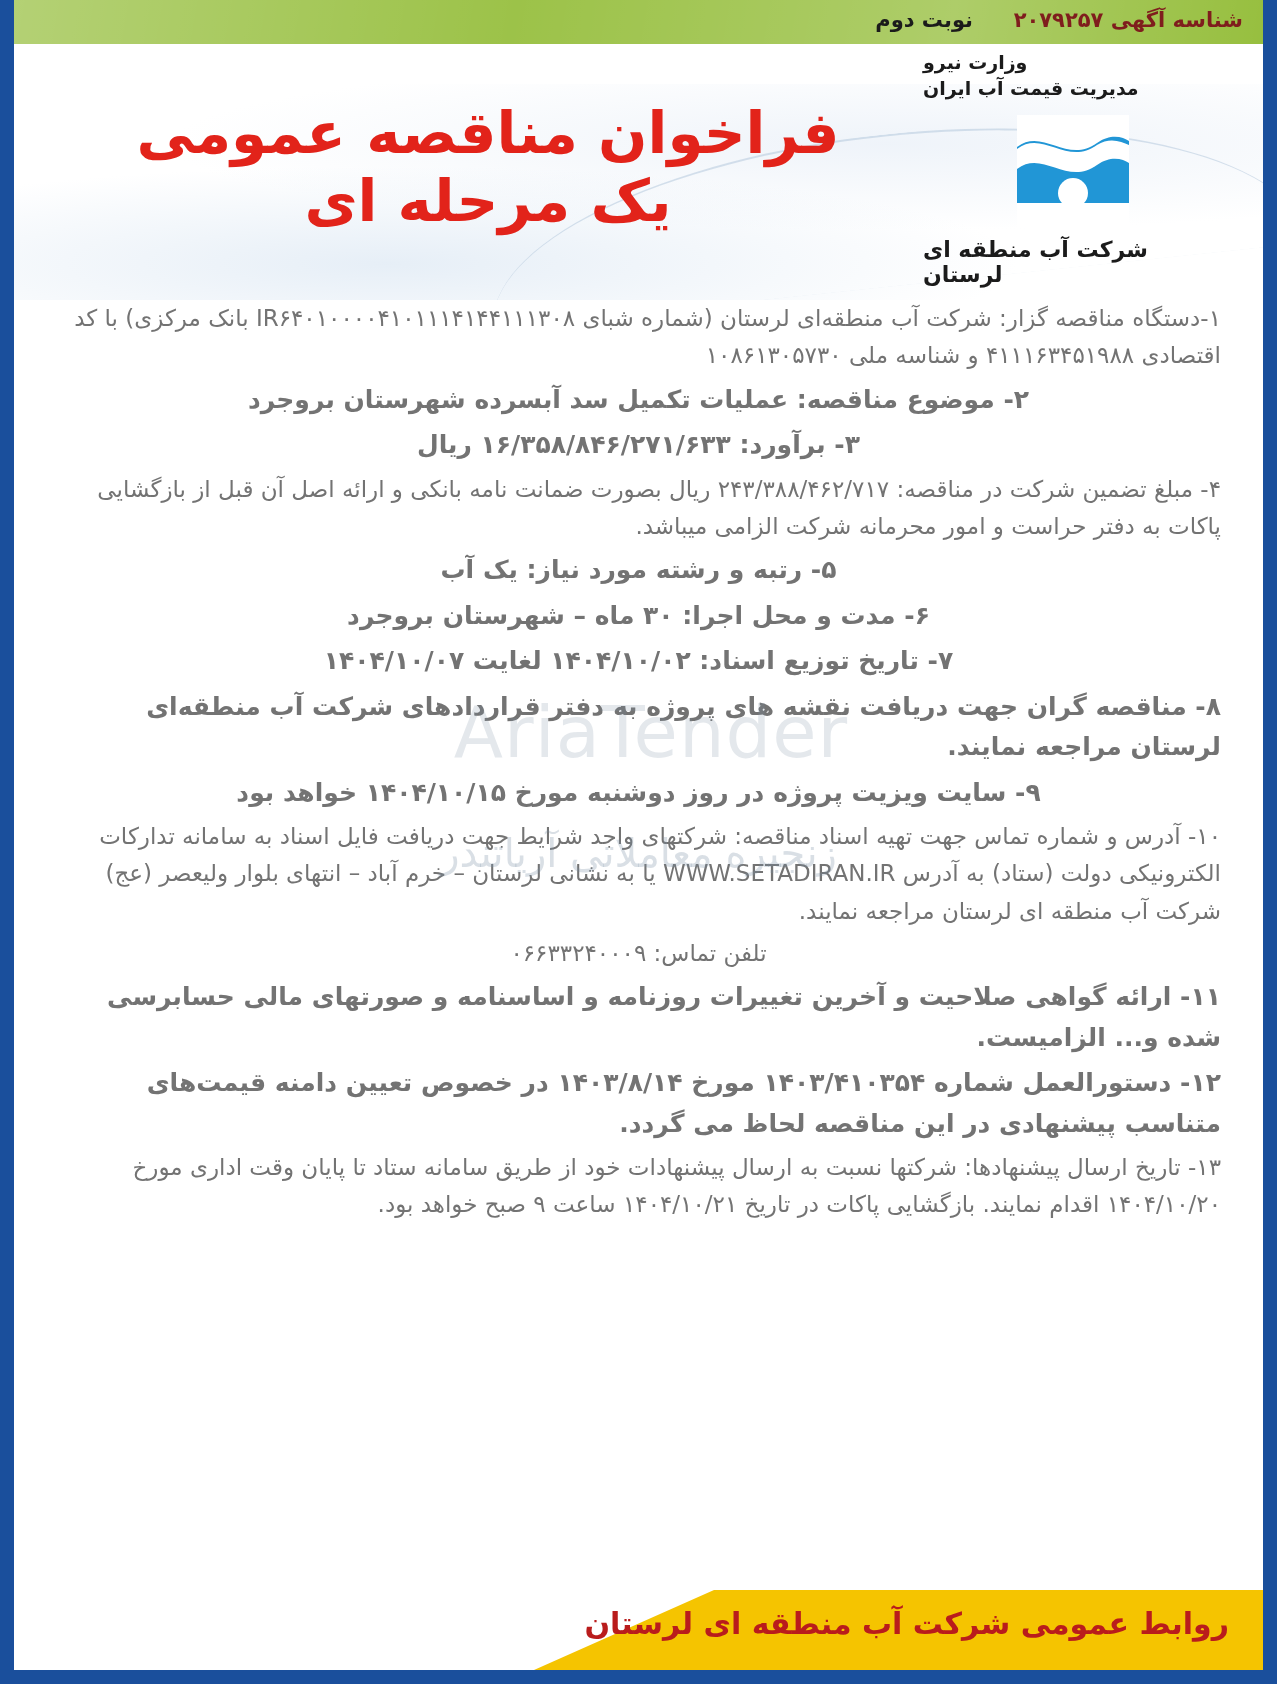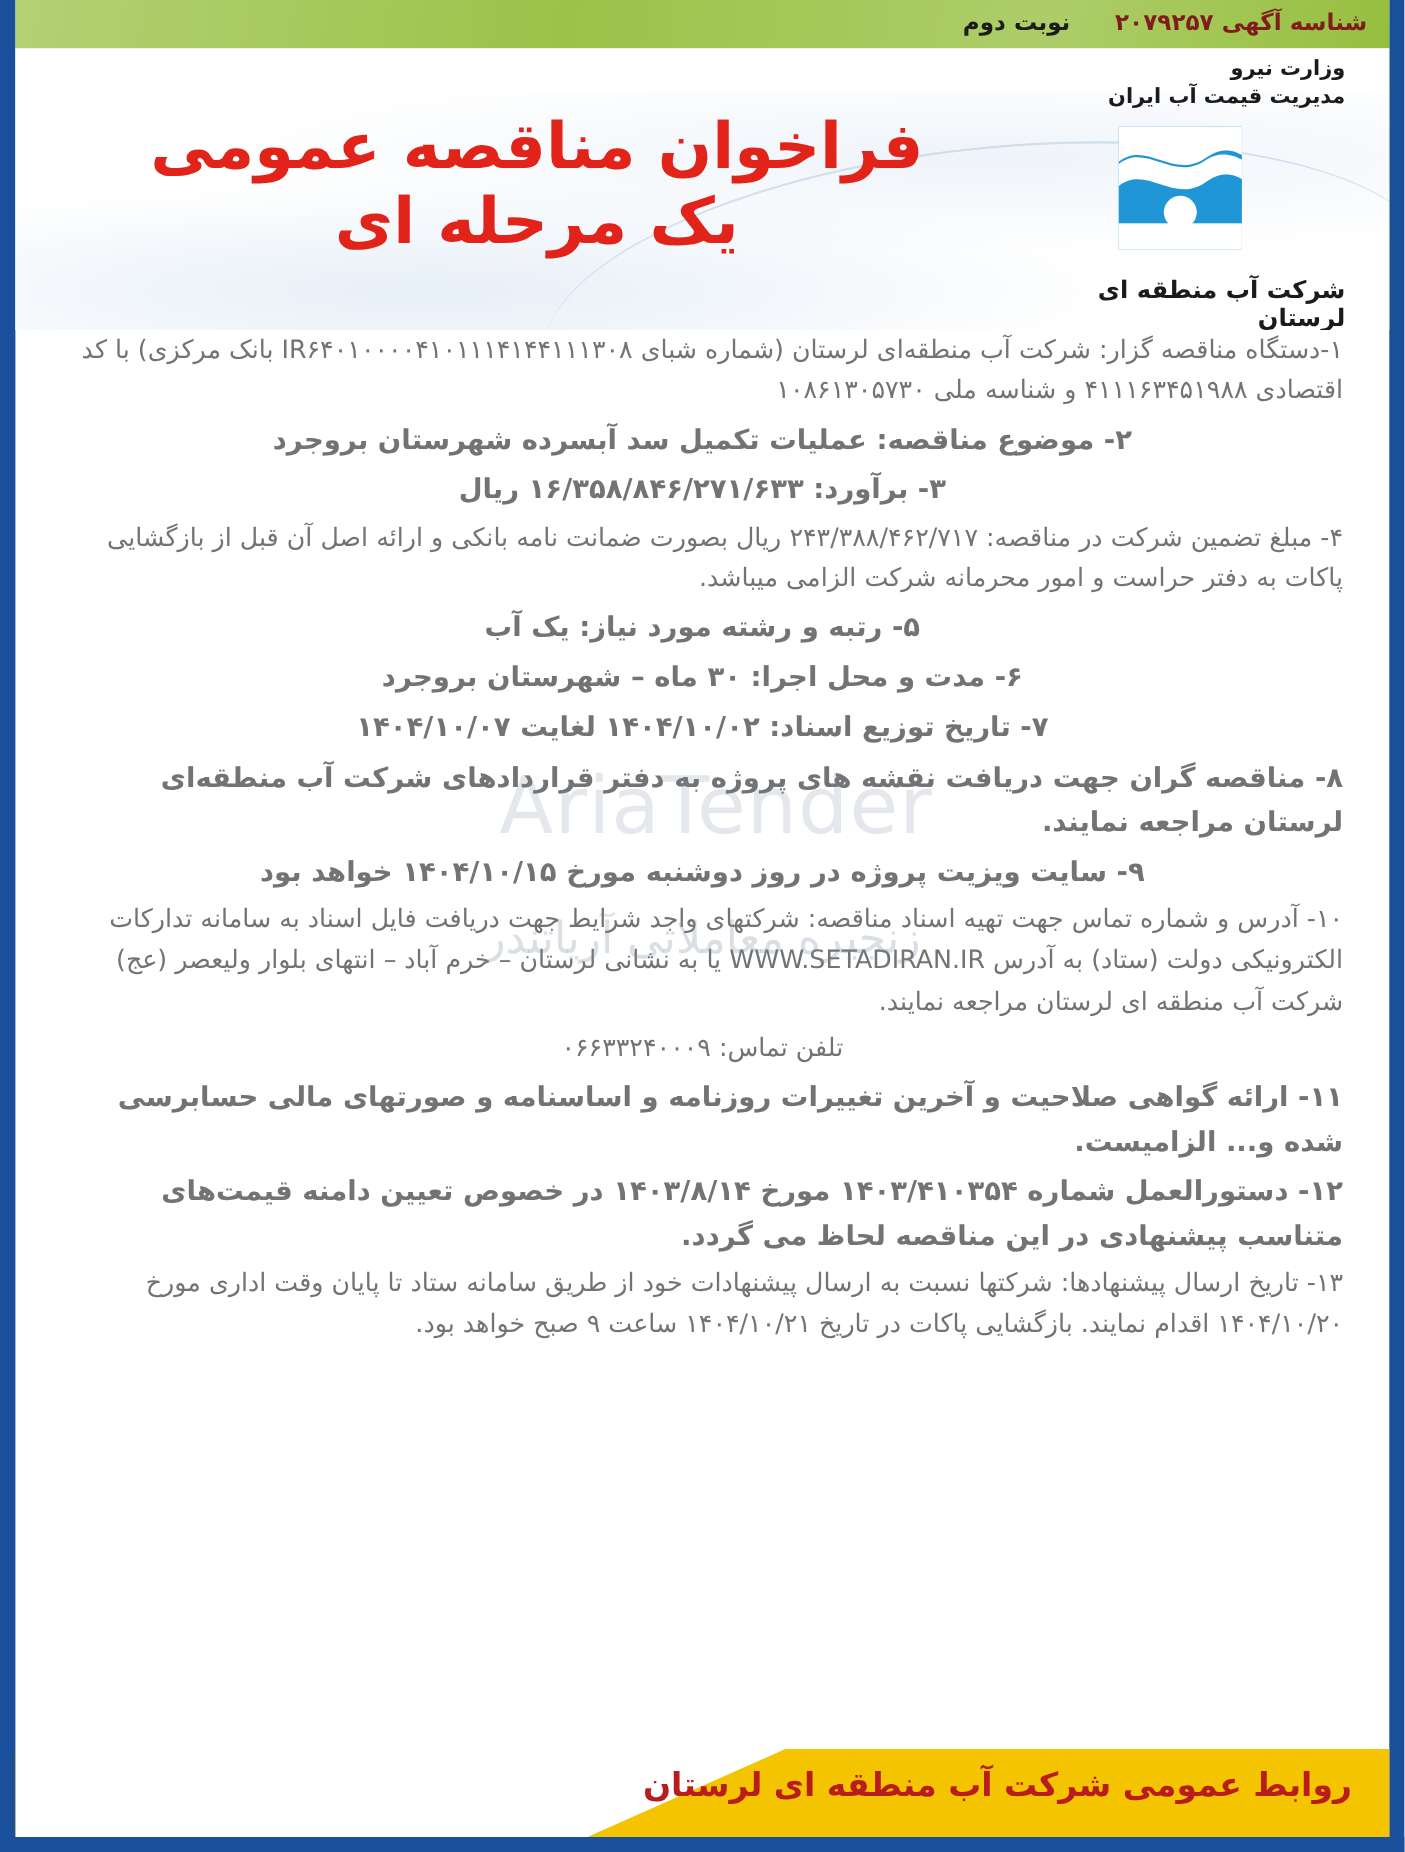--- a/index.html
+++ b/index.html
@@ -100,21 +100,21 @@
     height: 150px;
     border-top: 2px solid rgba(180,200,220,0.55);
     border-radius: 50% / 100% 100% 0 0;
     transform: rotate(-6deg);
   }
   .logo-block {
     position: absolute;
     right: 40px;
     top: 6px;
     width: 300px;
-    text-align: right;
+    text-align: left;
   }
   .logo-block .org1 {
     font-size: 19px;
     font-weight: bold;
     color: #1b1b1b;
     line-height: 1.35;
   }
   .logo-block .org2 {
     font-size: 19px;
     font-weight: bold;
@@ -122,21 +122,21 @@
     line-height: 1.35;
   }
   .logo-mark {
     margin: 6px auto 0 auto;
     width: 128px;
     height: 128px;
     position: relative;
   }
   .logo-mark svg { display: block; }
   .logo-block .org3 {
-    margin-top: 17px;
+    margin-top: 2px;
     font-size: 22px;
     font-weight: bold;
     color: #1b1b1b;
   }
   .title-block {
     position: absolute;
     right: 350px;
     top: 56px;
     width: 850px;
     text-align: center;

